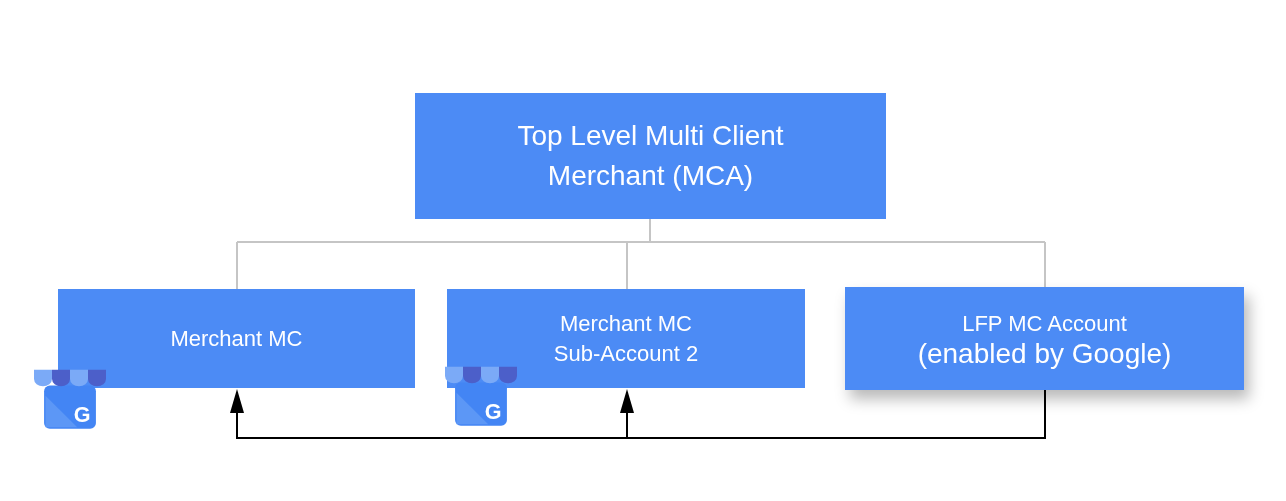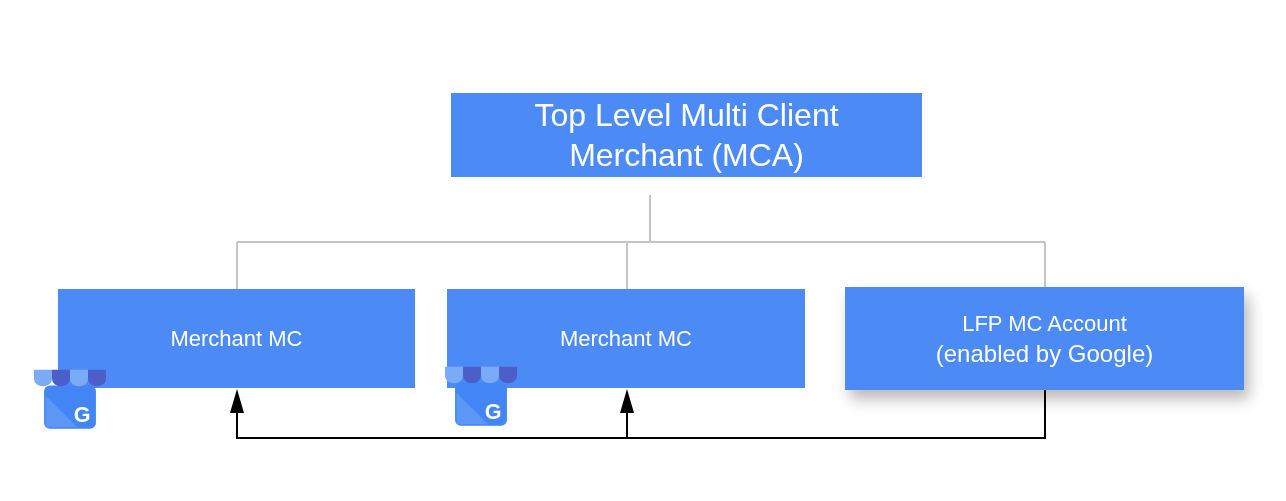--- a/index.html
+++ b/index.html
@@ -29,41 +29,41 @@
     color: #ffffff;
     display: flex;
     flex-direction: column;
     align-items: center;
     justify-content: center;
     text-align: center;
     z-index: 2;
   }
   .node-mca {
     left: 415px; top: 93px;
-    width: 471px; height: 84px;
-    font-size: 32px; line-height: 40px; margin-left: 36px;
+    width: 471px; height: 126px;
+    font-size: 28px; line-height: 40px;
   }
   .node-sub1 {
     left: 58px; top: 289px;
     width: 357px; height: 99px;
     font-size: 22px; line-height: 30px;
   }
   .node-sub2 {
     left: 447px; top: 289px;
     width: 358px; height: 99px;
     font-size: 22px; line-height: 30px;
   }
   .node-lfp {
     left: 845px; top: 287px;
     width: 399px; height: 103px;
     font-size: 22px; line-height: 30px;
     box-shadow: 5px 9px 14px rgba(0, 0, 0, 0.28);
   }
   .node-lfp .line-2 {
-    font-size: 24px;
+    font-size: 28px;
   }
   .gmb-icon {
     position: absolute;
     z-index: 3;
   }
   .gmb-icon-1 { left: 34px;  top: 368px; width: 72px; height: 64px; }
   .gmb-icon-2 { left: 445px; top: 365px; width: 72px; height: 64px; }
 </style>
 </head>
 <body>
@@ -83,20 +83,21 @@
     <div class="line-1">Top Level Multi Client</div>
     <div class="line-2">Merchant (MCA)</div>
   </div>
 
   <div class="node node-sub1">
     <div class="line-1">Merchant MC</div>
   </div>
 
   <div class="node node-sub2">
     <div class="line-1">Merchant MC</div>
+    <div class="line-2">Sub-Account 2</div>
   </div>
 
   <div class="node node-lfp">
     <div class="line-1">LFP MC Account</div>
     <div class="line-2">(enabled by Google)</div>
   </div>
 
   <svg width="0" height="0" style="position:absolute" aria-hidden="true">
     <defs>
       <symbol id="gmb-icon" viewBox="0 0 100 88">

